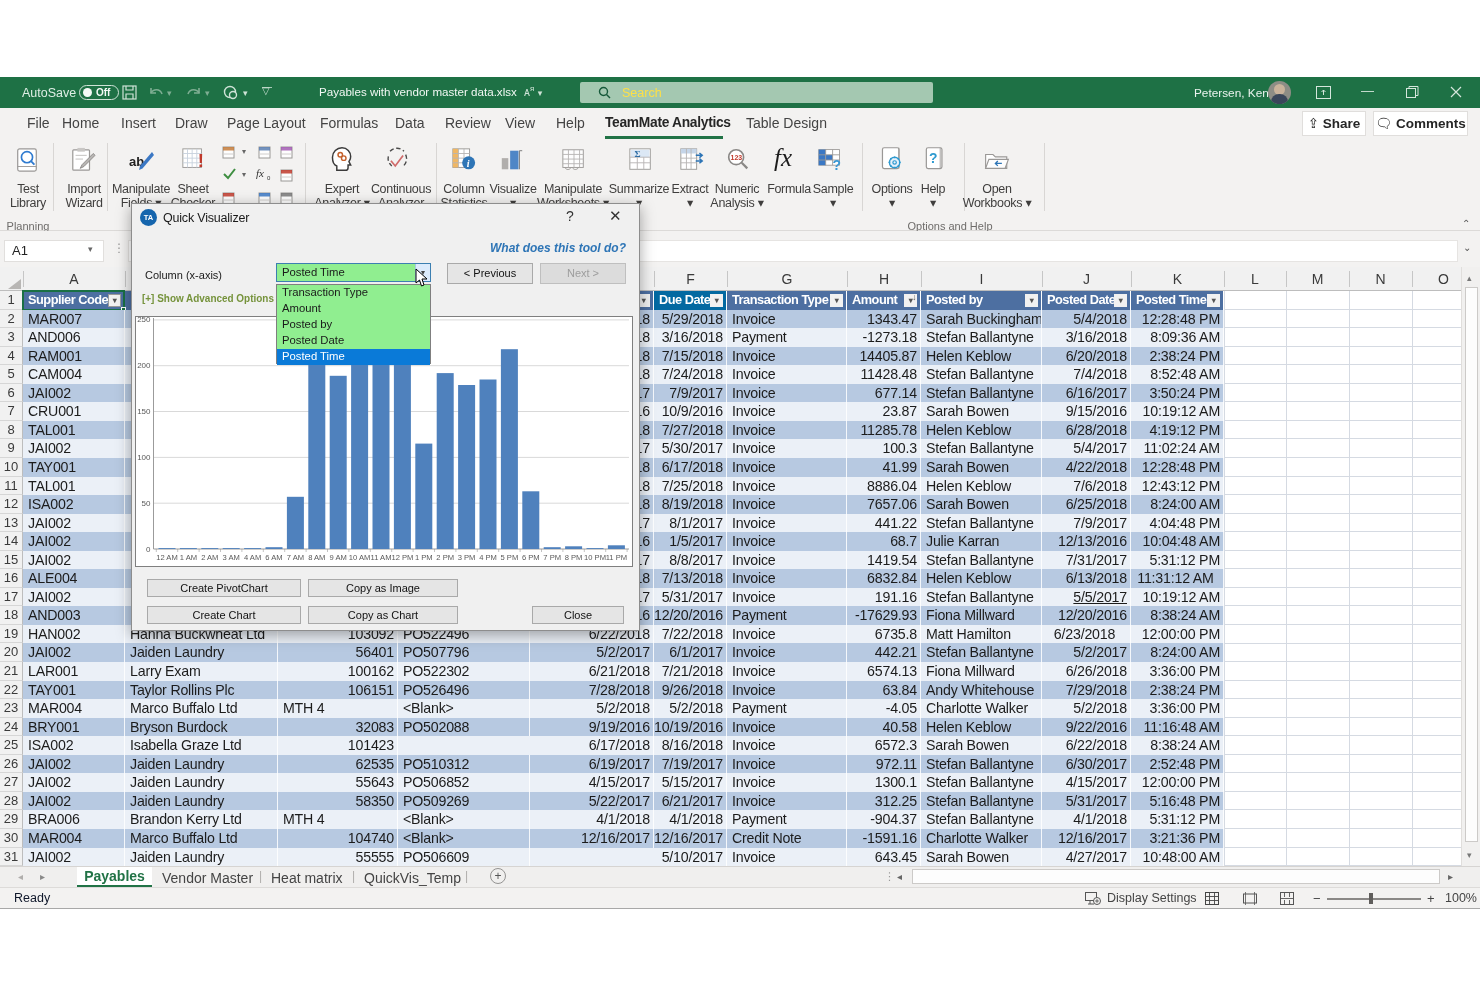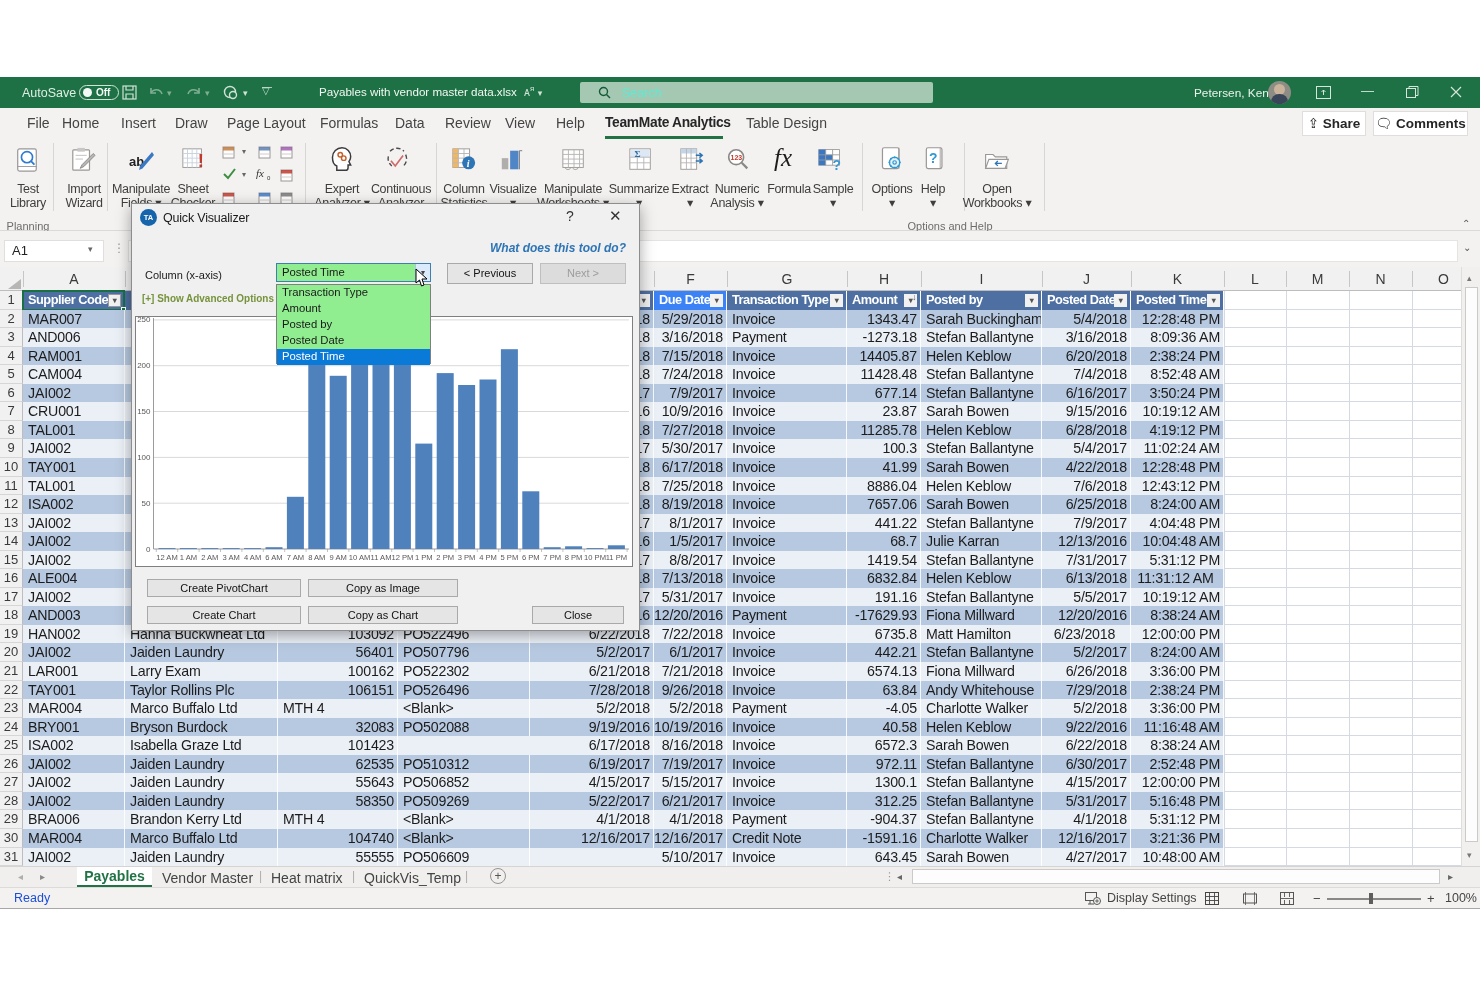--- a/index.html
+++ b/index.html
@@ -59,21 +59,21 @@
       </svg>
 <div class="ab" style="left:243px;top:11px;font-size:9px;color:#cfe3d7">▾</div>
 <div class="ab" style="left:262px;top:8px;font-size:10px;color:#cfe3d7">▽<span style="position:absolute;left:0;top:-4px">―</span></div>
 <div class="ab" style="left:319px;top:8px;font-size:11.6px;color:#f2f8f4;white-space:nowrap">Payables with vendor master data.xlsx</div>
 <div class="ab" style="left:524px;top:7px;font-size:12px;color:#cfe3d7">ᴀ<span style="font-size:8px;vertical-align:super">ᴙ</span> <span style="font-size:9px">▾</span></div>
 <div class="ab" style="left:580px;top:5px;width:353px;height:21px;background:#a4c8b1;border-radius:2px"></div>
 <svg class="ab" style="left:598px;top:9px" width="13" height="13" viewBox="0 0 13 13">
         <circle cx="5.5" cy="5.5" r="4" fill="none" stroke="#16593a" stroke-width="1.4"></circle>
         <path d="M8.5 8.5l3.5 3.5" stroke="#16593a" stroke-width="1.4"></path>
       </svg>
-<div class="ab" style="left:622px;top:9px;font-size:12.5px;color:#5eead4">Search</div>
+<div class="ab" style="left:622px;top:9px;font-size:12.5px;color:#fde047">Search</div>
 <div class="ab" style="left:1194px;top:9px;font-size:11.8px;color:#eaf3ee">Petersen, Ken</div>
 <div class="ab" style="left:1268px;top:4px;width:23px;height:23px;border-radius:50%;background:#8d8d85;overflow:hidden">
         <div style="position:absolute;left:6px;top:3px;width:11px;height:11px;border-radius:50%;background:#c9b39b"></div>
         <div style="position:absolute;left:3px;top:13px;width:17px;height:10px;border-radius:8px 8px 0 0;background:#39465a"></div>
       </div>
 <svg class="ab" style="left:1316px;top:9px" width="15" height="13" viewBox="0 0 15 13">
         <rect x="0.5" y="0.5" width="14" height="12" fill="none" stroke="#d5e6dc"></rect>
         <path d="M7.5 9V4M5.5 6l2-2 2 2" fill="none" stroke="#d5e6dc"></path>
       </svg>
 <div class="ab" style="left:1361px;top:6px;font-size:13px;color:#d5e6dc">—</div>
@@ -312,21 +312,21 @@
 </div>
 <div id="grid" class="ab">
 <div class="vline" style="left:1286px"></div>
 <div class="vline" style="left:1349px"></div>
 <div class="vline" style="left:1412px"></div>
 <div class="vline" style="left:1474px"></div>
 <div class="vline" style="left:1224px"></div>
 <div class="rn" style="top:0.0px;height:18.55px;line-height:18.55px">1</div>
 <div class="cell hc tl" style="left:23px;top:0.0px;width:102px;height:18.55px;line-height:18.55px;background:#4d6fa1;border-right:1px solid #fff">Supplier Code<div class="fb" style="right:3px;border:1px solid #9a9a9a;line-height:11px">▾</div></div>
 <div class="cell hc tl" style="left:530px;top:0.0px;width:124px;height:18.55px;line-height:18.55px;background:#4d6fa1;border-right:1px solid #fff">Invoice Date<div class="fb" style="right:3px">▾</div></div>
-<div class="cell hc tl" style="left:654px;top:0.0px;width:73px;height:28px;line-height:18.55px;background:#3b82f6;border-right:1px solid #fff">Due Date<div class="fb" style="right:3px">▾</div></div>
+<div class="cell hc tl" style="left:654px;top:0.0px;width:73px;height:28px;line-height:18.55px;background:#0369a1;border-right:1px solid #fff">Due Date<div class="fb" style="right:3px">▾</div></div>
 <div class="cell hc tl" style="left:727px;top:0.0px;width:120px;height:18.55px;line-height:18.55px;background:#4d6fa1;border-right:1px solid #fff">Transaction Type<div class="fb" style="right:3px">▾</div></div>
 <div class="cell hc tl" style="left:847px;top:0.0px;width:74px;height:18.55px;line-height:18.55px;background:#4d6fa1;border-right:1px solid #fff">Amount<div class="fb" style="right:3px">▾<span style="position:absolute;right:1px;top:-3px;font-size:9px">↓</span></div></div>
 <div class="cell hc tl" style="left:921px;top:0.0px;width:121px;height:18.55px;line-height:18.55px;background:#4d6fa1;border-right:1px solid #fff">Posted by<div class="fb" style="right:3px">▾</div></div>
 <div class="cell hc tl" style="left:1042px;top:0.0px;width:89px;height:18.55px;line-height:18.55px;background:#4d6fa1;border-right:1px solid #fff">Posted Date<div class="fb" style="right:3px">▾</div></div>
 <div class="cell hc tl" style="left:1131px;top:0.0px;width:93px;height:18.55px;line-height:18.55px;background:#4d6fa1;border-right:1px solid #fff">Posted Time<div class="fb" style="right:3px">▾</div></div>
 <div class="cell" style="left:125px;top:0.0px;width:153px;height:18.55px;background:#4d6fa1"></div>
 <div class="cell" style="left:278px;top:0.0px;width:120px;height:18.55px;background:#4d6fa1"></div>
 <div class="cell" style="left:398px;top:0.0px;width:132px;height:18.55px;background:#4d6fa1"></div>
 <div class="ab" style="left:1224px;top:17.6px;width:251px;height:1px;background:#d5dae2"></div>
 <div class="ab" style="left:22px;top:-1.0px;width:103px;height:20.6px;border:2px solid #1a7044;pointer-events:none"></div>
@@ -545,21 +545,21 @@
 <div class="ab" style="left:23px;top:296.8px;width:1201px;height:18.55px;background:#ebf0f7"></div>
 <div class="cell tl" style="left:23px;top:296.8px;width:102px;height:18.55px;line-height:18.9px;border-right:1px solid rgba(255,255,255,.85);">JAI002</div>
 <div class="cell tl" style="left:125px;top:296.8px;width:153px;height:18.55px;line-height:18.9px;border-right:1px solid rgba(255,255,255,.85);"></div>
 <div class="cell tl" style="left:278px;top:296.8px;width:120px;height:18.55px;line-height:18.9px;border-right:1px solid rgba(255,255,255,.85);"></div>
 <div class="cell tl" style="left:398px;top:296.8px;width:132px;height:18.55px;line-height:18.9px;border-right:1px solid rgba(255,255,255,.85);"></div>
 <div class="cell tr" style="left:530px;top:296.8px;width:124px;height:18.55px;line-height:18.9px;border-right:1px solid rgba(255,255,255,.85);">4/30/2017</div>
 <div class="cell tr" style="left:654px;top:296.8px;width:73px;height:18.55px;line-height:18.9px;border-right:1px solid rgba(255,255,255,.85);">5/31/2017</div>
 <div class="cell tl" style="left:727px;top:296.8px;width:120px;height:18.55px;line-height:18.9px;border-right:1px solid rgba(255,255,255,.85);">Invoice</div>
 <div class="cell tr" style="left:847px;top:296.8px;width:74px;height:18.55px;line-height:18.9px;border-right:1px solid rgba(255,255,255,.85);">191.16</div>
 <div class="cell tl" style="left:921px;top:296.8px;width:121px;height:18.55px;line-height:18.9px;border-right:1px solid rgba(255,255,255,.85);">Stefan Ballantyne</div>
-<div class="cell tr" style="left:1042px;top:296.8px;width:89px;height:18.55px;line-height:18.9px;border-right:1px solid rgba(255,255,255,.85);">5/5/2017</div>
+<div class="cell tr" style="left:1042px;top:296.8px;width:89px;height:18.55px;line-height:18.9px;border-right:1px solid rgba(255,255,255,.85);text-decoration:underline;">5/5/2017</div>
 <div class="cell tr" style="left:1131px;top:296.8px;width:93px;height:18.55px;line-height:18.9px;border-right:1px solid rgba(255,255,255,.85);">10:19:12 AM</div>
 <div class="ab" style="left:1224px;top:314.4px;width:251px;height:1px;background:#d5dae2"></div>
 <div class="rn" style="top:315.4px;height:18.55px;line-height:18.55px">18</div>
 <div class="ab" style="left:23px;top:315.4px;width:1201px;height:18.55px;background:#b7c9e1"></div>
 <div class="cell tl" style="left:23px;top:315.4px;width:102px;height:18.55px;line-height:18.9px;border-right:1px solid rgba(255,255,255,.85);">AND003</div>
 <div class="cell tl" style="left:125px;top:315.4px;width:153px;height:18.55px;line-height:18.9px;border-right:1px solid rgba(255,255,255,.85);"></div>
 <div class="cell tl" style="left:278px;top:315.4px;width:120px;height:18.55px;line-height:18.9px;border-right:1px solid rgba(255,255,255,.85);"></div>
 <div class="cell tl" style="left:398px;top:315.4px;width:132px;height:18.55px;line-height:18.9px;border-right:1px solid rgba(255,255,255,.85);"></div>
 <div class="cell tr" style="left:530px;top:315.4px;width:124px;height:18.55px;line-height:18.9px;border-right:1px solid rgba(255,255,255,.85);">11/20/2016</div>
 <div class="cell tr" style="left:654px;top:315.4px;width:73px;height:18.55px;line-height:18.9px;border-right:1px solid rgba(255,255,255,.85);">12/20/2016</div>
@@ -767,21 +767,21 @@
 <div class="ab" style="left:352px;top:2px;font-size:12px;color:#b0aeac">|</div>
 <div class="ab" style="left:364px;top:3px;font-size:14px;color:#444">QuickVis_Temp</div>
 <div class="ab" style="left:465px;top:2px;font-size:12px;color:#b0aeac">|</div>
 <div class="ab" style="left:490px;top:1px;width:16px;height:16px;border:1px solid #949392;border-radius:50%;font-size:12px;color:#555;text-align:center;line-height:14px">+</div>
 <div class="ab" style="left:884px;top:3px;font-size:11px;color:#999;letter-spacing:-1px">⋮</div>
 <div class="ab" style="left:897px;top:4px;font-size:10px;color:#666">◂</div>
 <div class="ab" style="left:912px;top:2px;width:528px;height:15px;background:#fdfdfd;border:1px solid #cccac8"></div>
 <div class="ab" style="left:1448px;top:4px;font-size:10px;color:#666">▸</div>
 </div>
 <div id="sbar" class="ab">
-<div class="ab" style="left:14px;top:3px;font-size:12.5px;color:#1d4ed8">Ready</div>
+<div class="ab" style="left:14px;top:3px;font-size:12.5px;color:#0f172a">Ready</div>
 <svg class="ab" style="left:1085px;top:4px" width="16" height="13" viewBox="0 0 16 13">
         <rect x="0.5" y="0.5" width="11" height="8" fill="none" stroke="#555"></rect>
         <path d="M3 12h6M5 9v3" stroke="#555"></path>
         <circle cx="12" cy="9" r="3.5" fill="#f3f2f1" stroke="#555"></circle>
         <path d="M12 7.2v3.6M10.2 9h3.6" stroke="#555" stroke-width=".9"></path>
       </svg>
 <div class="ab" style="left:1107px;top:3px;font-size:12.5px;color:#444">Display Settings</div>
 <svg class="ab" style="left:1205px;top:4px" width="14" height="13" viewBox="0 0 14 13">
         <rect x="0.5" y="0.5" width="13" height="12" fill="none" stroke="#444"></rect>
         <path d="M0 4.5h14M0 8.5h14M4.5 0v13M9.5 0v13" stroke="#444" stroke-width=".9"></path>

